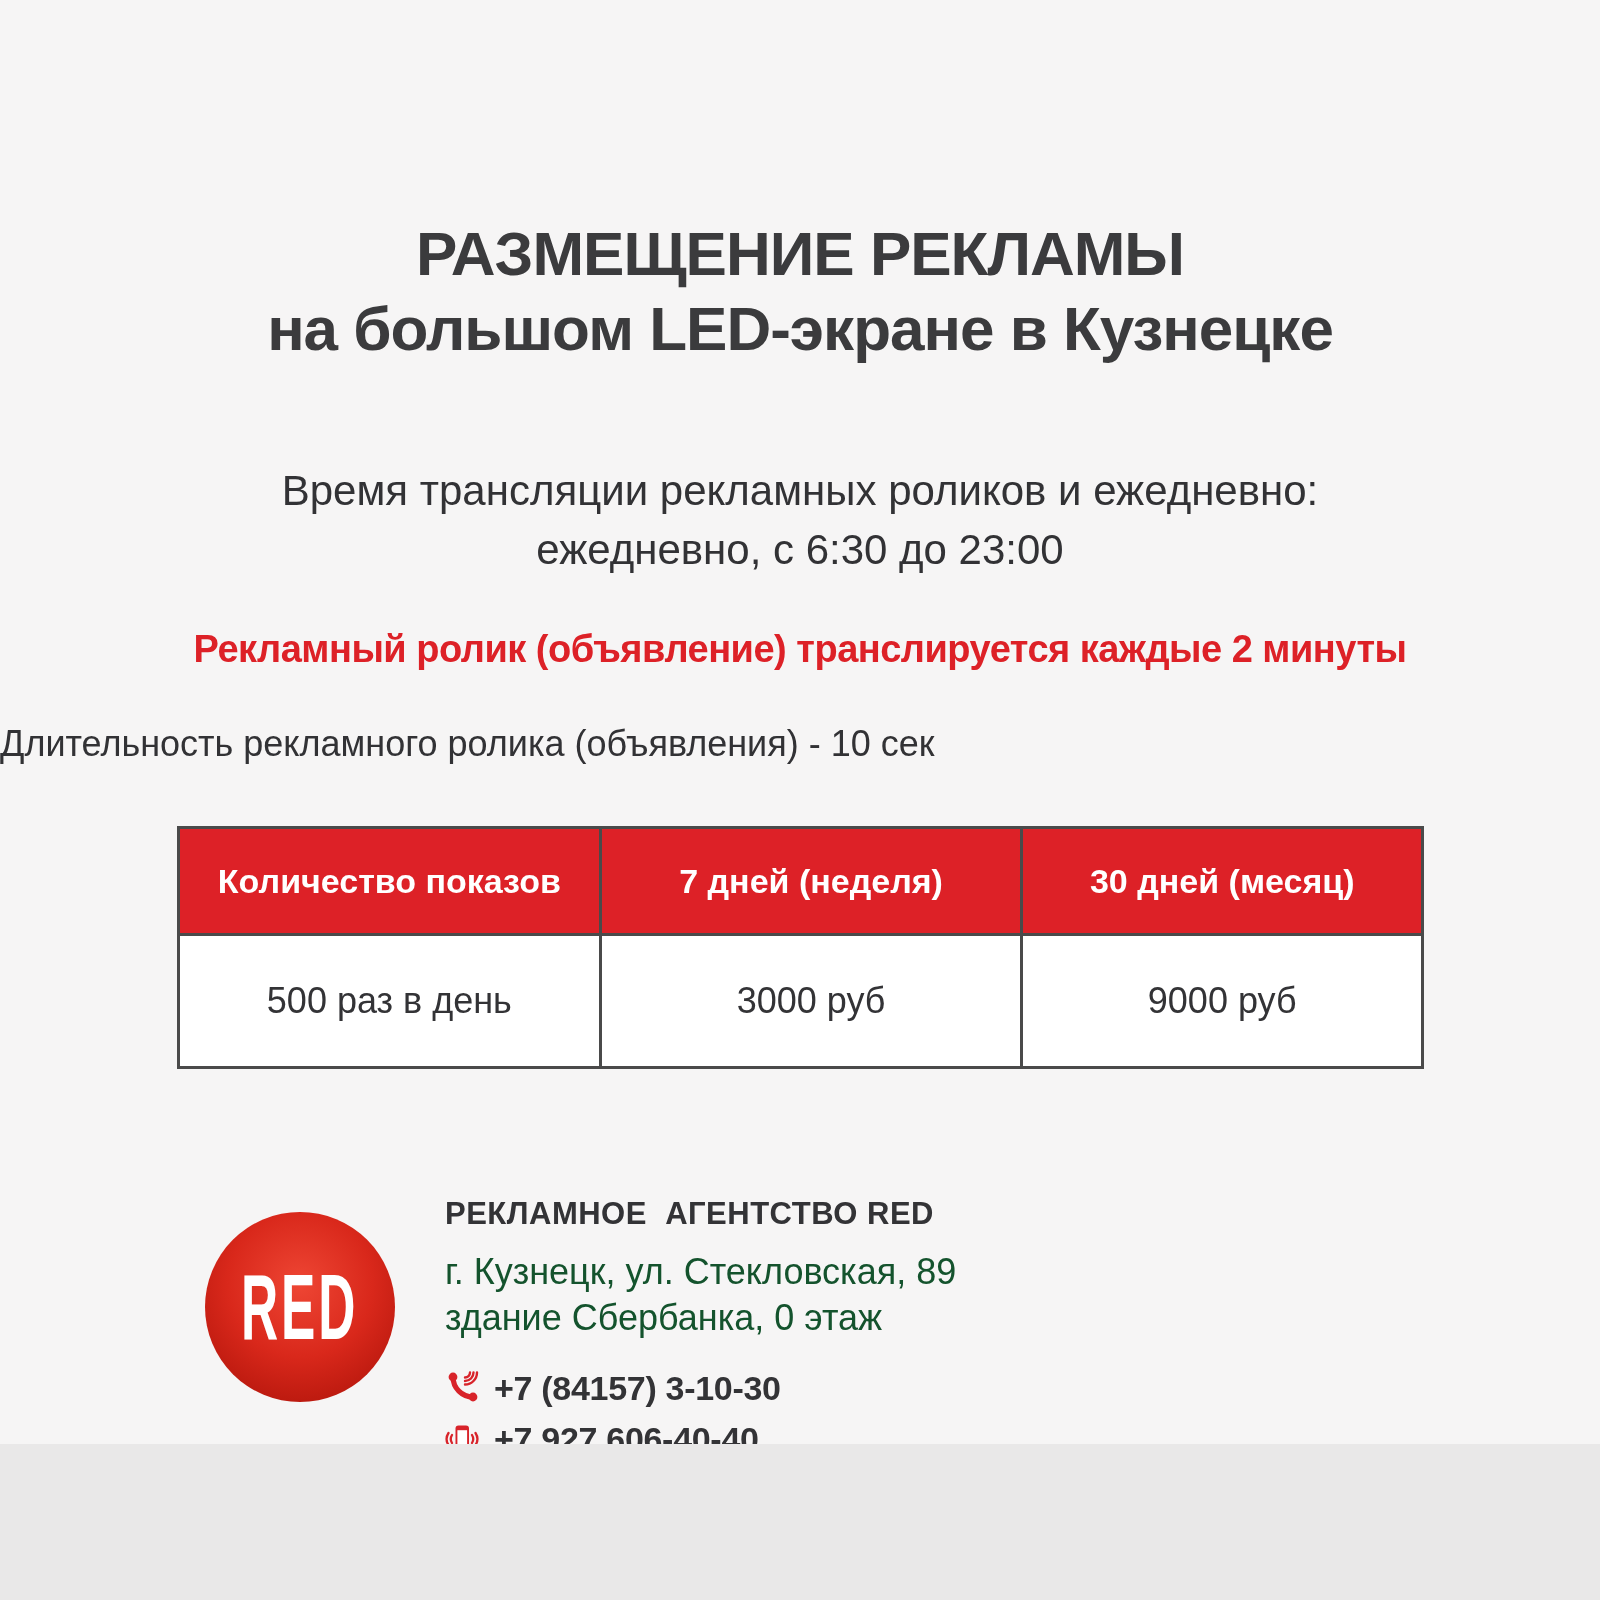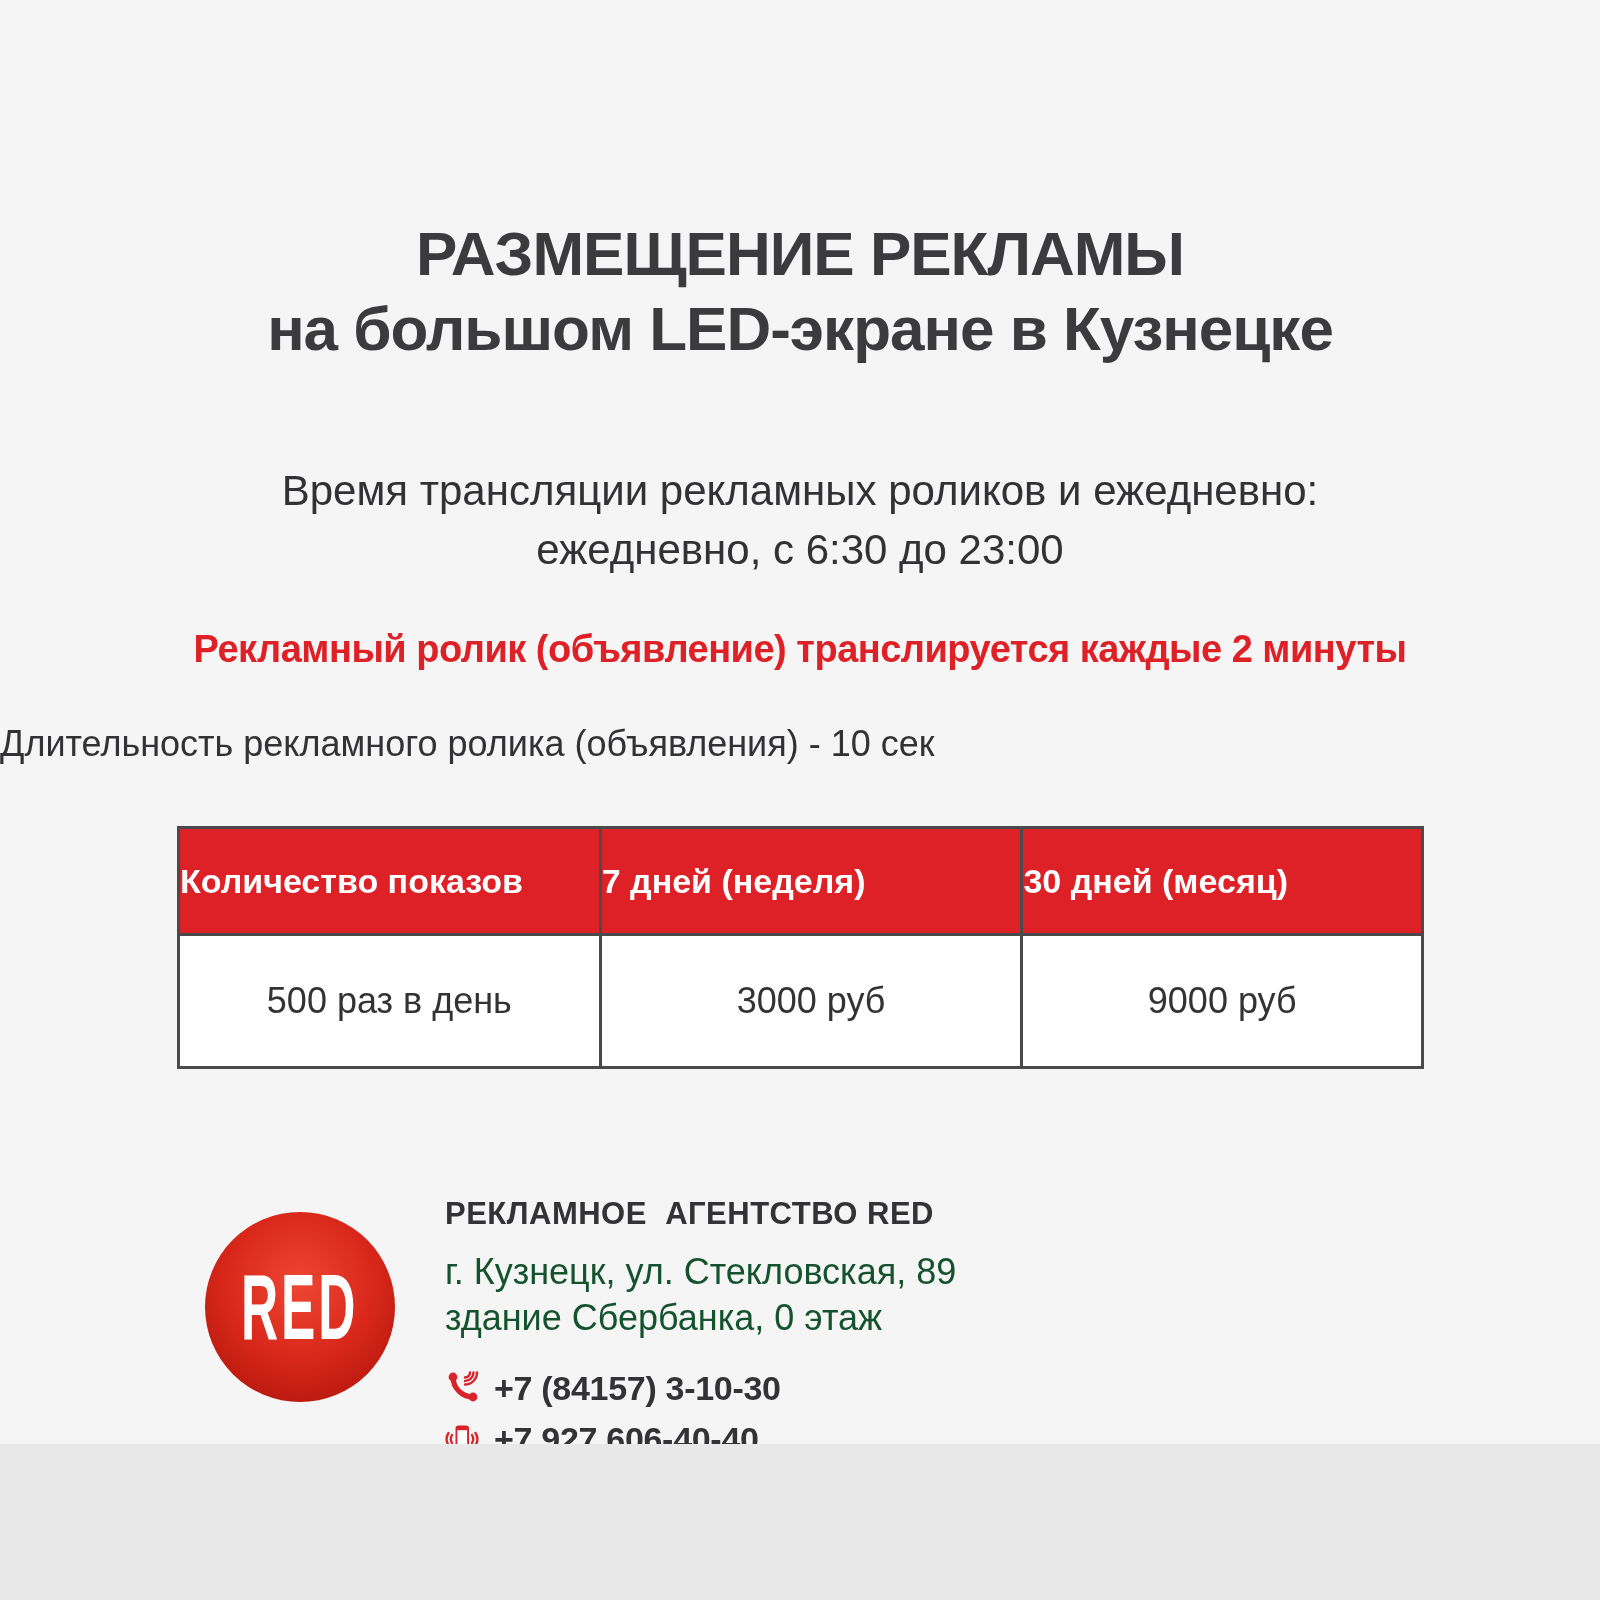--- a/index.html
+++ b/index.html
@@ -22,21 +22,21 @@
   .duration{
     position:absolute;top:687px;left:0;width:100%;
     font-size:36px;color:#323235;margin-top:36px;
   }
   table.price{
     position:absolute;left:177px;top:826px;width:1247px;
     border-collapse:collapse;table-layout:fixed;
   }
   table.price th{
     background:#dd2127;color:#fff;font-size:34px;font-weight:700;
-    height:104px;border:3px solid #4a4a4a;text-align:left;padding:0;
+    height:104px;border:3px solid #4a4a4a;text-align:center;padding:0;
   }
   table.price td{
     background:#ffffff;color:#333336;font-size:36px;font-weight:400;
     height:100px;border:3px solid #4a4a4a;text-align:center;padding:15px;
   }
   .logo{
     position:absolute;left:205px;top:1212px;width:190px;height:190px;border-radius:50%;
     background:radial-gradient(circle at 50% 38%, #ee4634 0%, #d9281b 48%, #a81007 100%);
     display:flex;align-items:center;justify-content:center;
   }

